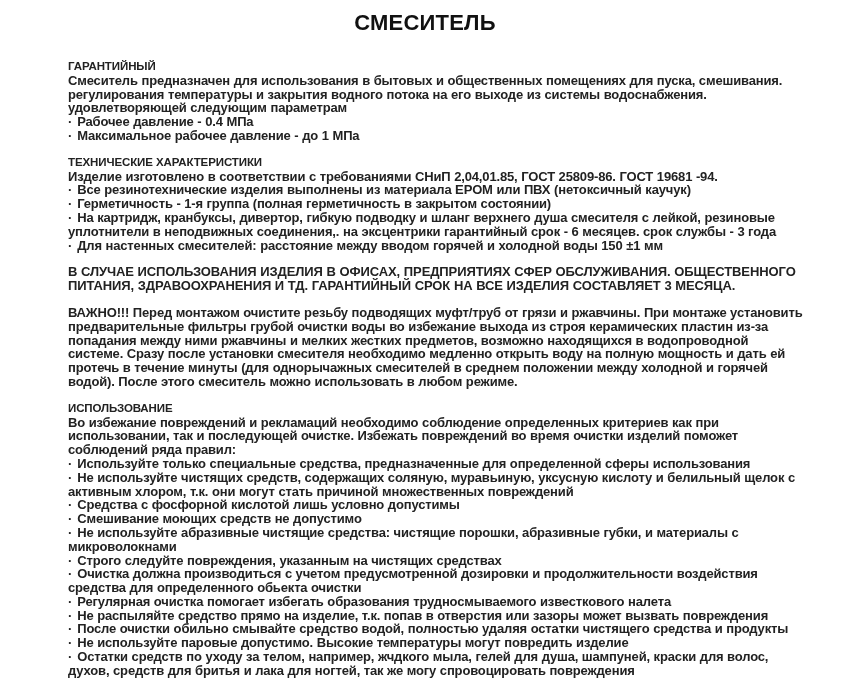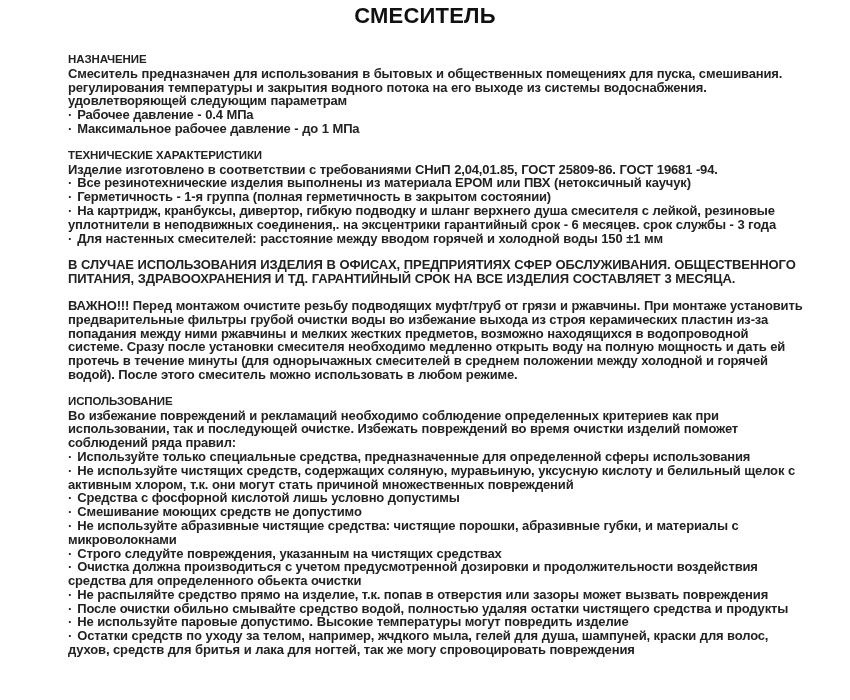--- a/index.html
+++ b/index.html
@@ -9,21 +9,21 @@
   }
   body {
     width: 850px;
     height: 700px;
     overflow: hidden;
   }
   .page {
     box-sizing: border-box;
     width: 850px;
     height: 700px;
-    padding-top: 4px;
+    padding-top: 11px;
     font-family: "Liberation Sans", "DejaVu Sans", sans-serif;
     color: #222222;
   }
   .doc-title {
     margin: 0 0 25px 0;
     text-align: center;
     font-size: 22px;
     line-height: 24px;
     font-weight: 700;
     letter-spacing: 0.2px;
@@ -59,21 +59,21 @@
     margin-right: 5px;
   }
 </style>
 </head>
 <body style="background: rgb(255, 255, 255);">
 
 <main class="page" style="color: rgb(34, 34, 34);">
   <h1 class="doc-title">СМЕСИТЕЛЬ</h1>
   <div class="content">
       <section class="doc-section">
-        <h2 class="sec-heading">НАЗНАЧЕНИЕ</h2>
+        <h2 class="sec-heading">ГАРАНТИЙНЫЙ</h2>
         <p class="para">Смеситель предназначен для использования в бытовых и общественных помещениях для пуска, смешивания. регулирования температуры и закрытия водного потока на его выходе из системы водоснабжения. удовлетворяющей следующим параметрам</p>
         <p class="bullet"><span class="bullet-marker">·</span><span>Рабочее давление - 0.4 МПа</span></p>
         <p class="bullet"><span class="bullet-marker">·</span><span>Максимальное рабочее давление - до 1 МПа</span></p>
       </section>
       <section class="doc-section">
         <h2 class="sec-heading">ТЕХНИЧЕСКИЕ ХАРАКТЕРИСТИКИ</h2>
         <p class="para">Изделие изготовлено в соответствии с требованиями СНиП 2,04,01.85, ГОСТ 25809-86. ГОСТ 19681 -94.</p>
         <p class="bullet"><span class="bullet-marker">·</span><span>Все резинотехнические изделия выполнены из материала EPOM или ПВХ (нетоксичный каучук)</span></p>
         <p class="bullet"><span class="bullet-marker">·</span><span>Герметичность - 1-я группа (полная герметичность в закрытом состоянии)</span></p>
         <p class="bullet"><span class="bullet-marker">·</span><span>На картридж, кранбуксы, дивертор, гибкую подводку и шланг верхнего душа смесителя с лейкой, резиновые уплотнители в неподвижных соединения,. на эксцентрики гарантийный срок - 6 месяцев. срок службы - 3 года</span></p>
@@ -88,19 +88,20 @@
       <section class="doc-section">
         <h2 class="sec-heading">ИСПОЛЬЗОВАНИЕ</h2>
         <p class="para">Во избежание повреждений и рекламаций необходимо соблюдение определенных критериев как при использовании, так и последующей очистке. Избежать повреждений во время очистки изделий поможет соблюдений ряда правил:</p>
         <p class="bullet"><span class="bullet-marker">·</span><span>Используйте только специальные средства, предназначенные для определенной сферы использования</span></p>
         <p class="bullet"><span class="bullet-marker">·</span><span>Не используйте чистящих средств, содержащих соляную, муравьиную, уксусную кислоту и белильный щелок с активным хлором, т.к. они могут стать причиной множественных повреждений</span></p>
         <p class="bullet"><span class="bullet-marker">·</span><span>Средства с фосфорной кислотой лишь условно допустимы</span></p>
         <p class="bullet"><span class="bullet-marker">·</span><span>Смешивание моющих средств не допустимо</span></p>
         <p class="bullet"><span class="bullet-marker">·</span><span>Не используйте абразивные чистящие средства: чистящие порошки, абразивные губки, и материалы с микроволокнами</span></p>
         <p class="bullet"><span class="bullet-marker">·</span><span>Строго следуйте повреждения, указанным на чистящих средствах</span></p>
         <p class="bullet"><span class="bullet-marker">·</span><span>Очистка должна производиться с учетом предусмотренной дозировки и продолжительности воздействия средства для определенного обьекта очистки</span></p>
+        <p class="bullet"><span class="bullet-marker">·</span><span>Регулярная очистка помогает избегать образования трудносмываемого известкового налета</span></p>
         <p class="bullet"><span class="bullet-marker">·</span><span>Не распыляйте средство прямо на изделие, т.к. попав в отверстия или зазоры может вызвать повреждения</span></p>
         <p class="bullet"><span class="bullet-marker">·</span><span>После очистки обильно смывайте средство водой, полностью удаляя остатки чистящего средства и продукты</span></p>
         <p class="bullet"><span class="bullet-marker">·</span><span>Не используйте паровые допустимо. Высокие температуры могут повредить изделие</span></p>
         <p class="bullet"><span class="bullet-marker">·</span><span>Остатки средств по уходу за телом, например, жчдкого мыла, гелей для душа, шампуней, краски для волос, духов, средств для бритья и лака для ногтей, так же могу спровоцировать повреждения</span></p>
       </section>
     </div>
 </main>
 
 </body></html>

